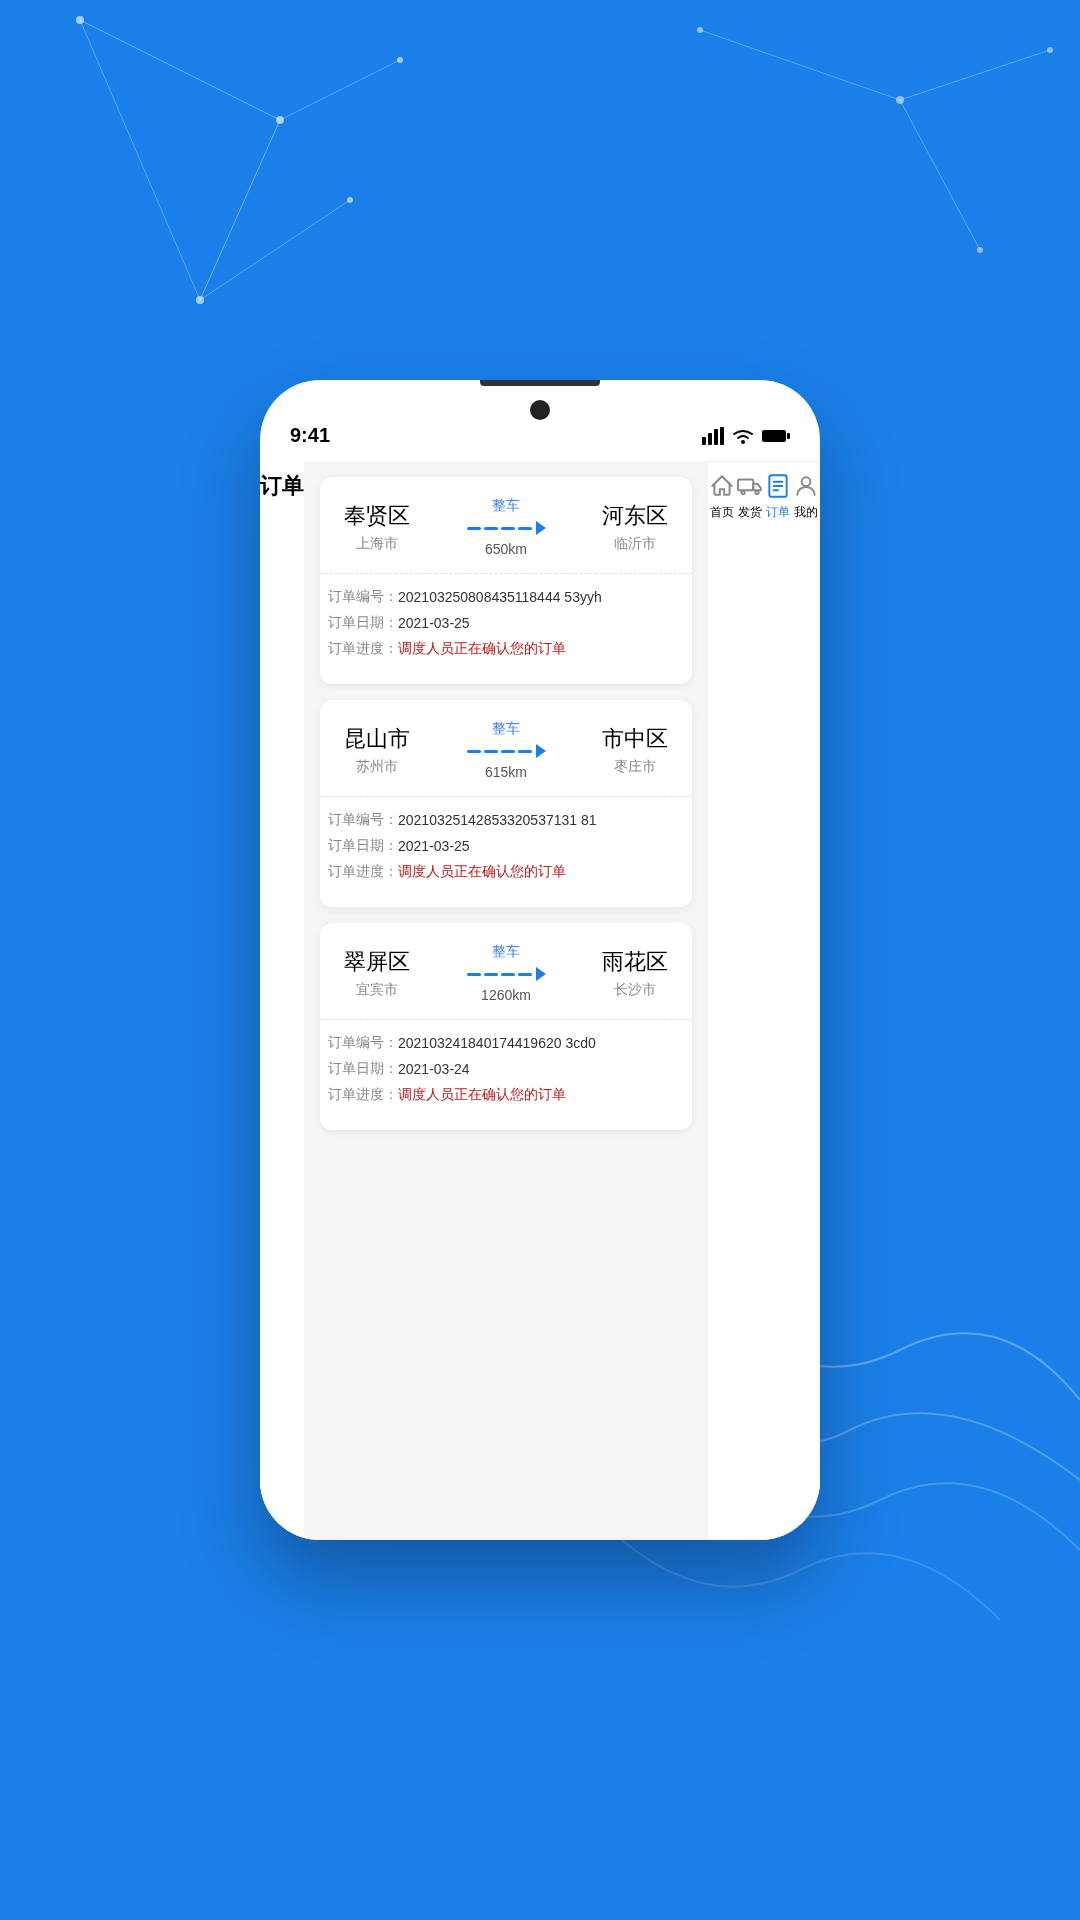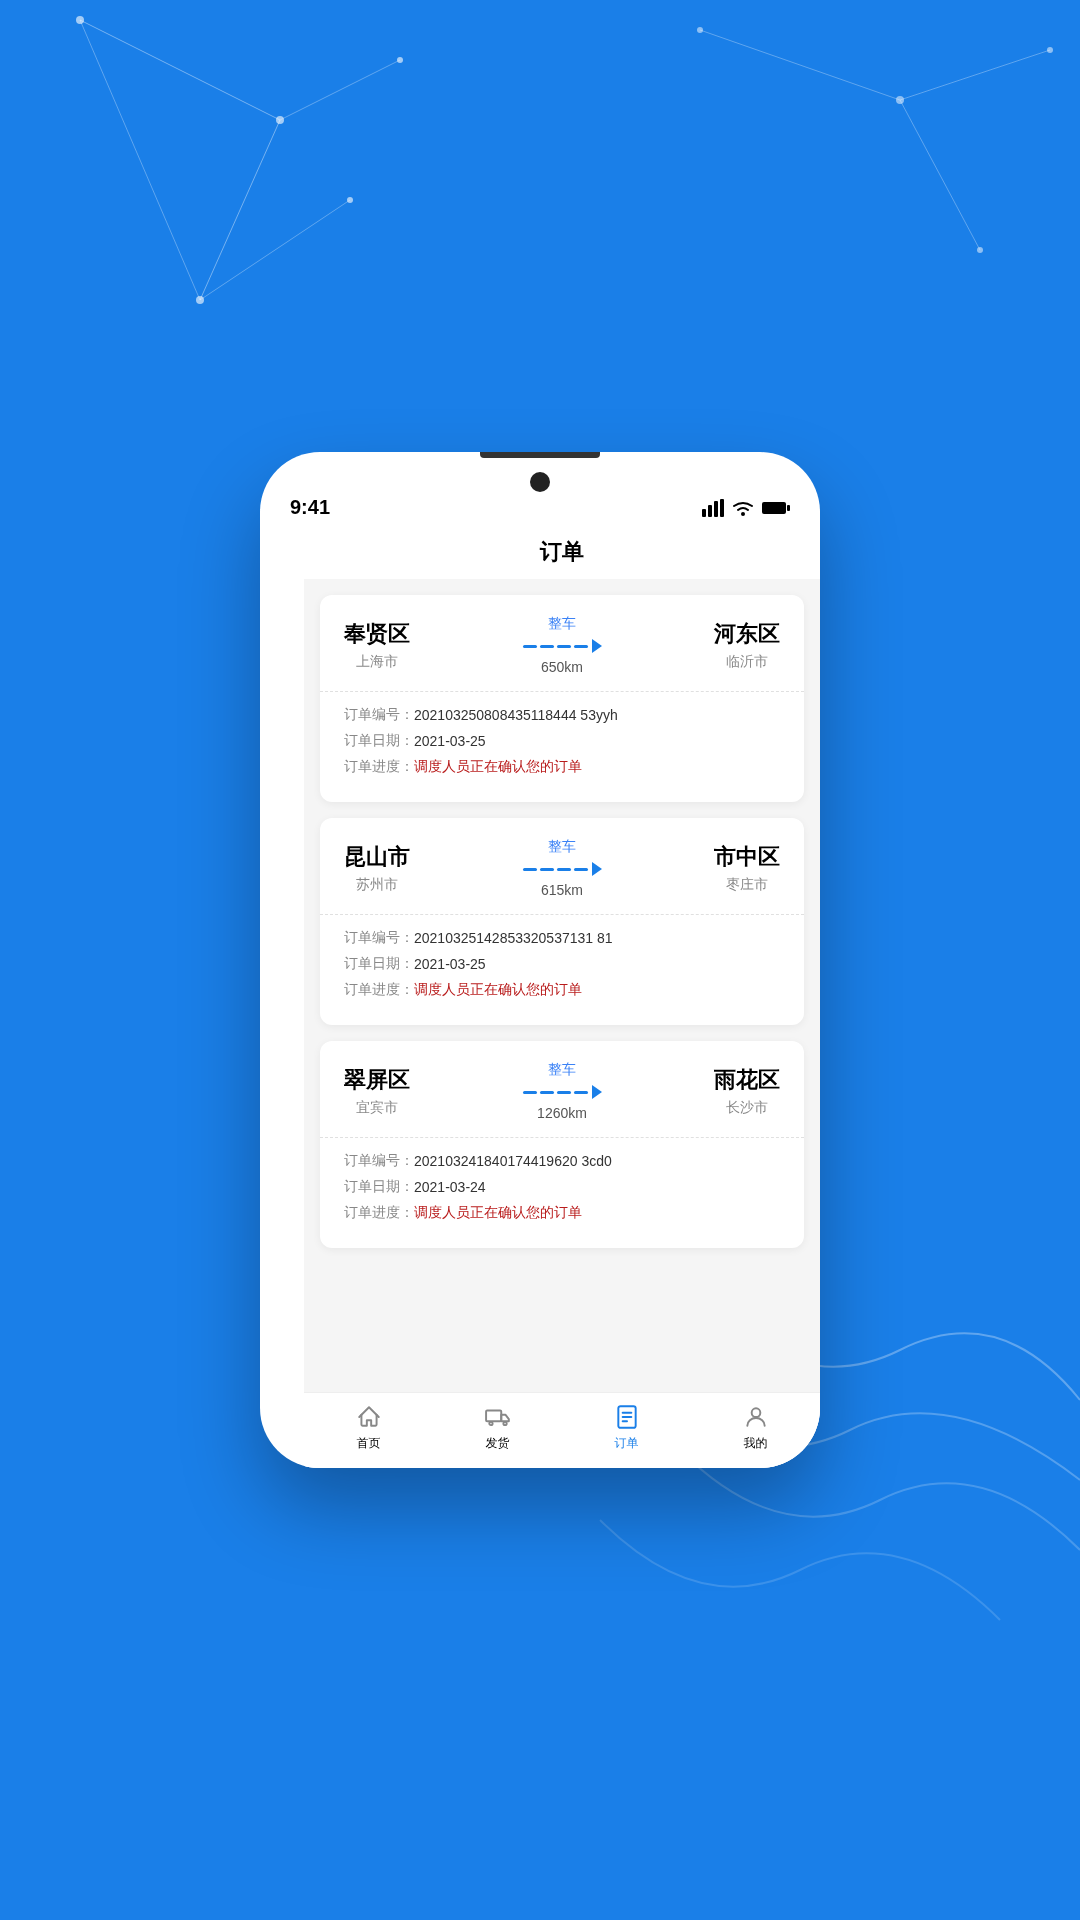--- a/index.html
+++ b/index.html
@@ -13,28 +13,29 @@
       align-items: center;
       justify-content: center;
       font-family: -apple-system, 'PingFang SC', 'Helvetica Neue', sans-serif;
       overflow: hidden;
       position: relative;
     }
 
     
     .phone-frame {
       width: 560px;
-      height: 1016px;
+      height: 1160px;
       background: #ffffff;
       border-radius: 60px;
       box-shadow: 0 40px 80px rgba(0,0,0,0.3);
       position: relative;
       overflow: hidden;
       display: flex;
       flex-direction: column;
+      gap: 6px;
     }
 
     
     .phone-notch {
       position: absolute;
       top: 0;
       left: 50%;
       transform: translateX(-50%);
       width: 120px;
       height: 6px;
@@ -74,23 +75,22 @@
       display: flex;
       align-items: center;
       gap: 8px;
     }
 
     
     .screen-content {
       flex: 1;
       overflow: hidden;
       display: flex;
-      flex-direction: column;
+      flex-direction: row;
       background: #f5f5f5;
-      margin-left: 44px;
     }
 
     
     .page-header {
       background: #fff;
       text-align: center;
       padding: 10px 0 0 0;
     }
 
     .page-title {
@@ -157,21 +157,21 @@
       padding: 20px 24px 16px 24px;
       border-bottom: 1px dashed #e0e0e0;
     }
 
     .route-city {
       text-align: center;
     }
 
     .city-name {
       font-size: 22px;
-      font-weight: 700;
+      font-weight: 400;
       color: #000;
     }
 
     .city-sub {
       font-size: 14px;
       color: #888;
       margin-top: 4px;
     }
 
     .route-middle {
@@ -215,21 +215,21 @@
       margin-left: 2px;
     }
 
     .route-distance {
       font-size: 14px;
       color: #555;
     }
 
     
     .order-details {
-      padding: 14px 24px 18px 24px;
+      padding: 14px 24px 18px 8px;
     }
 
     .detail-row {
       display: flex;
       align-items: center;
       margin-bottom: 8px;
       font-size: 14px;
     }
 
     .detail-label {

